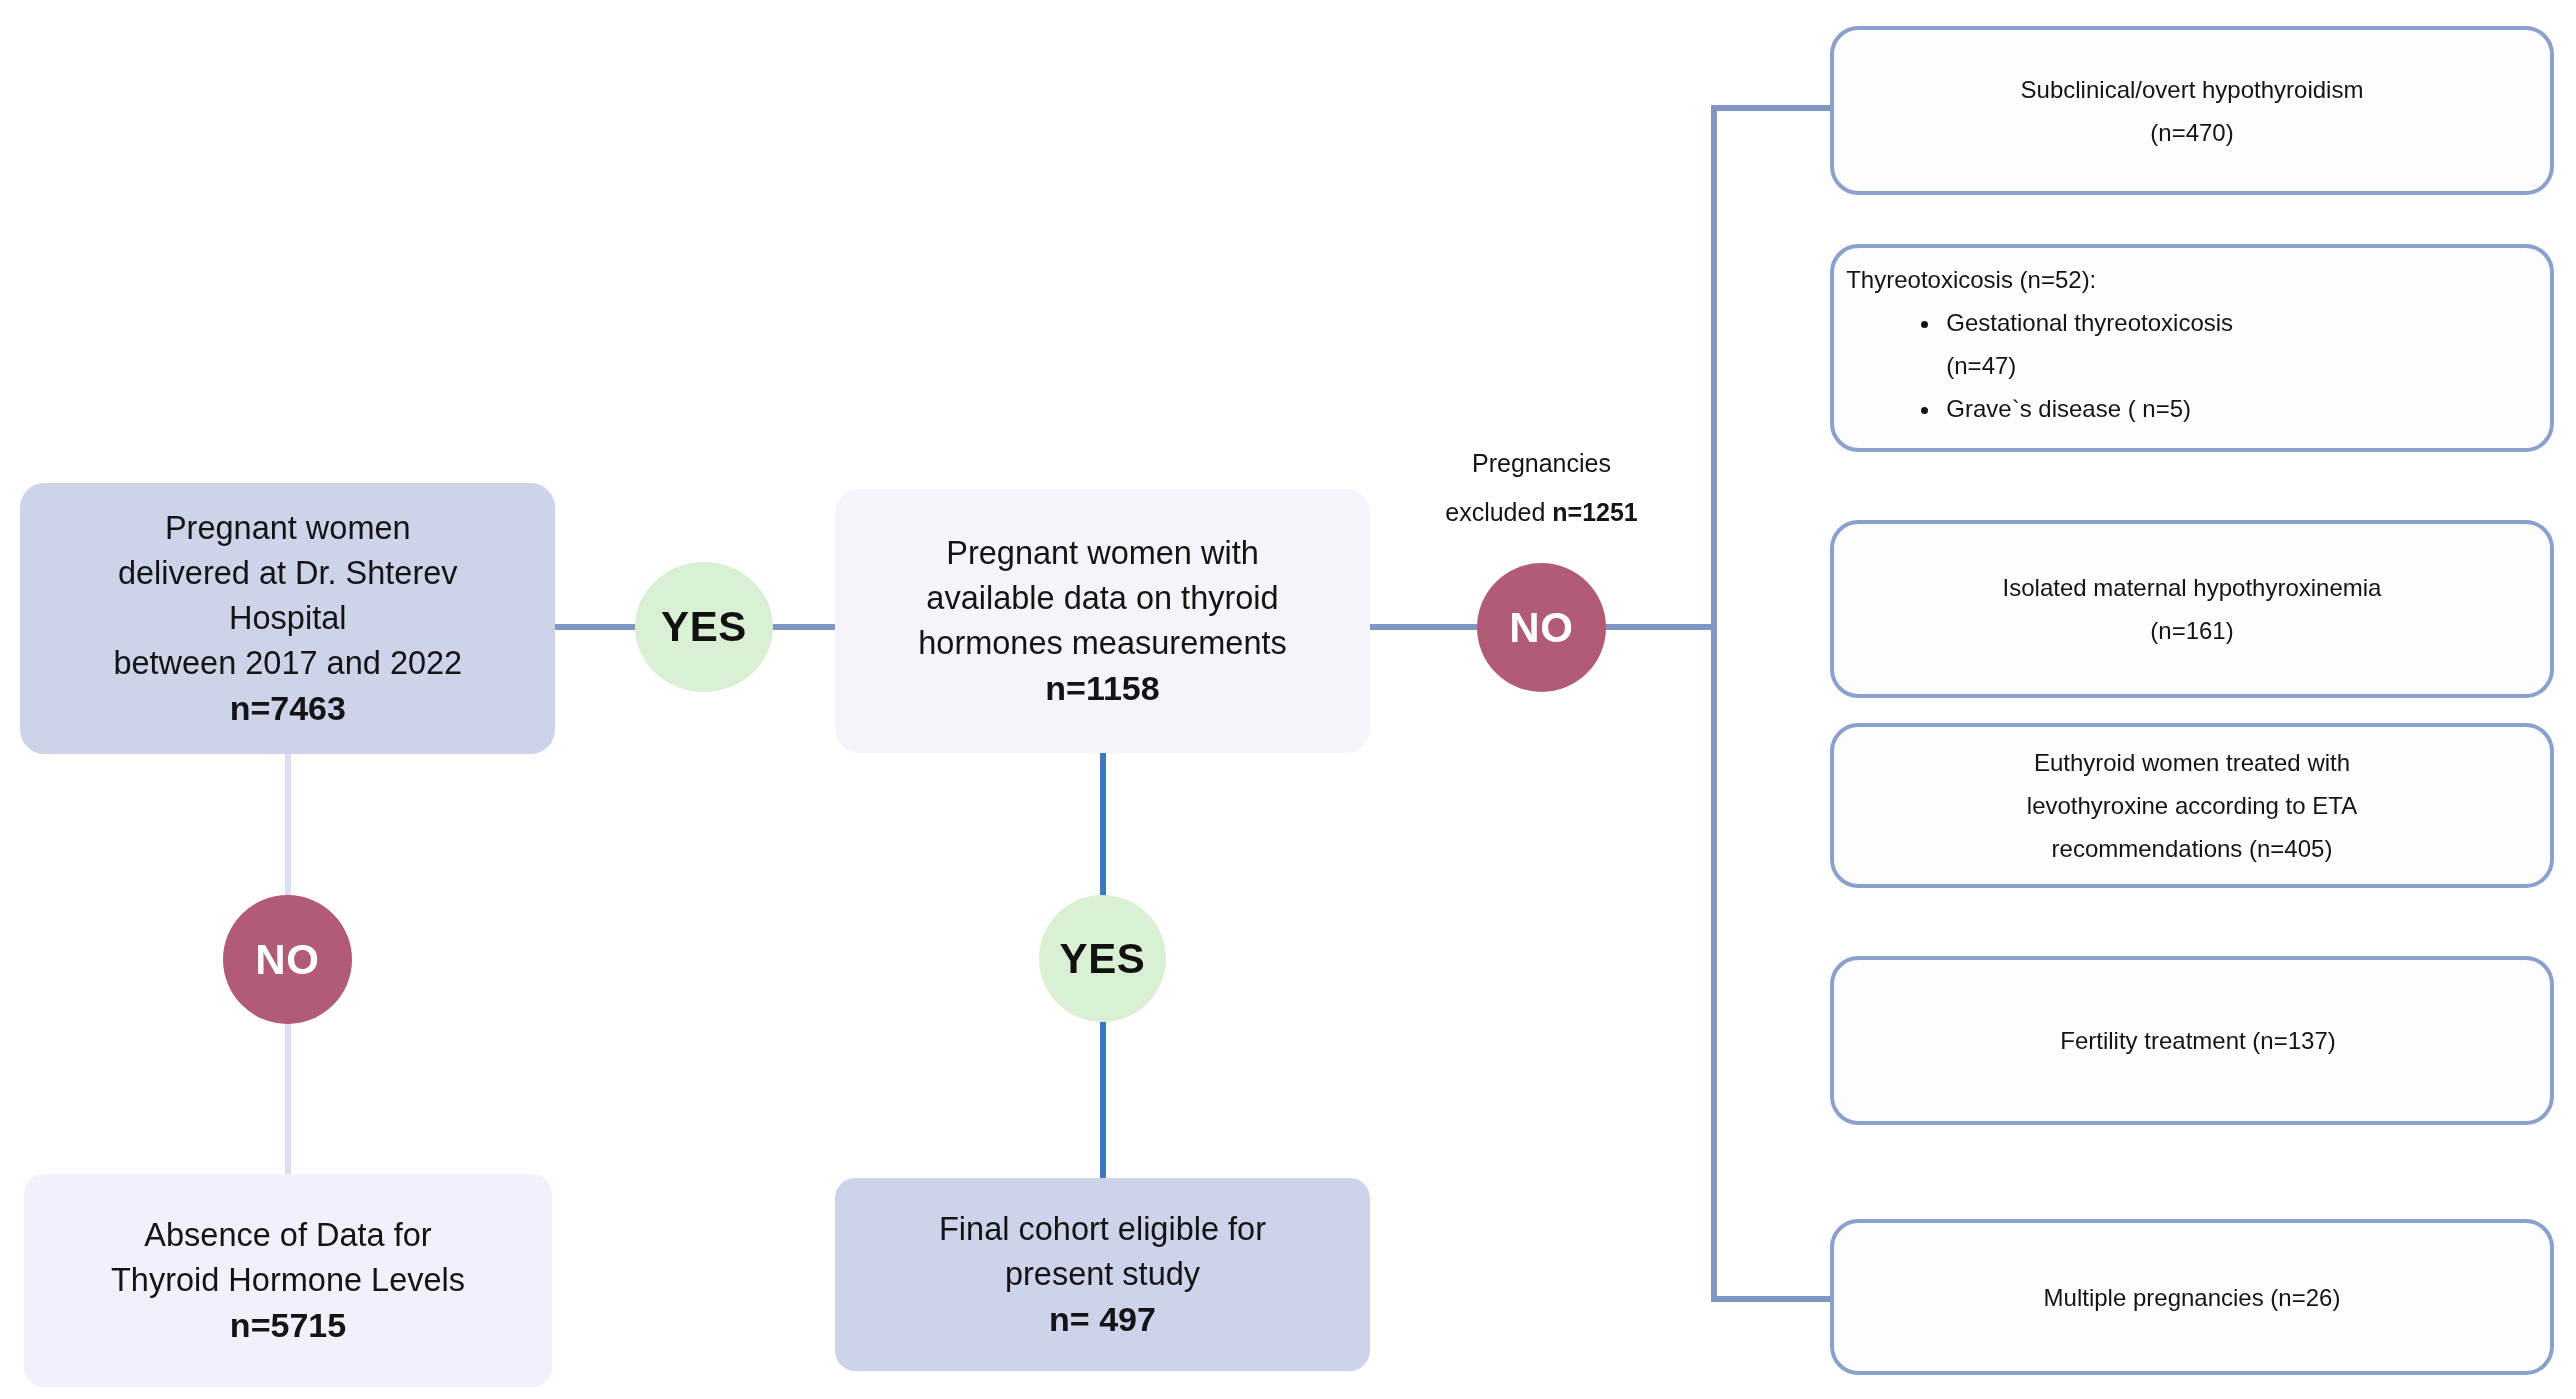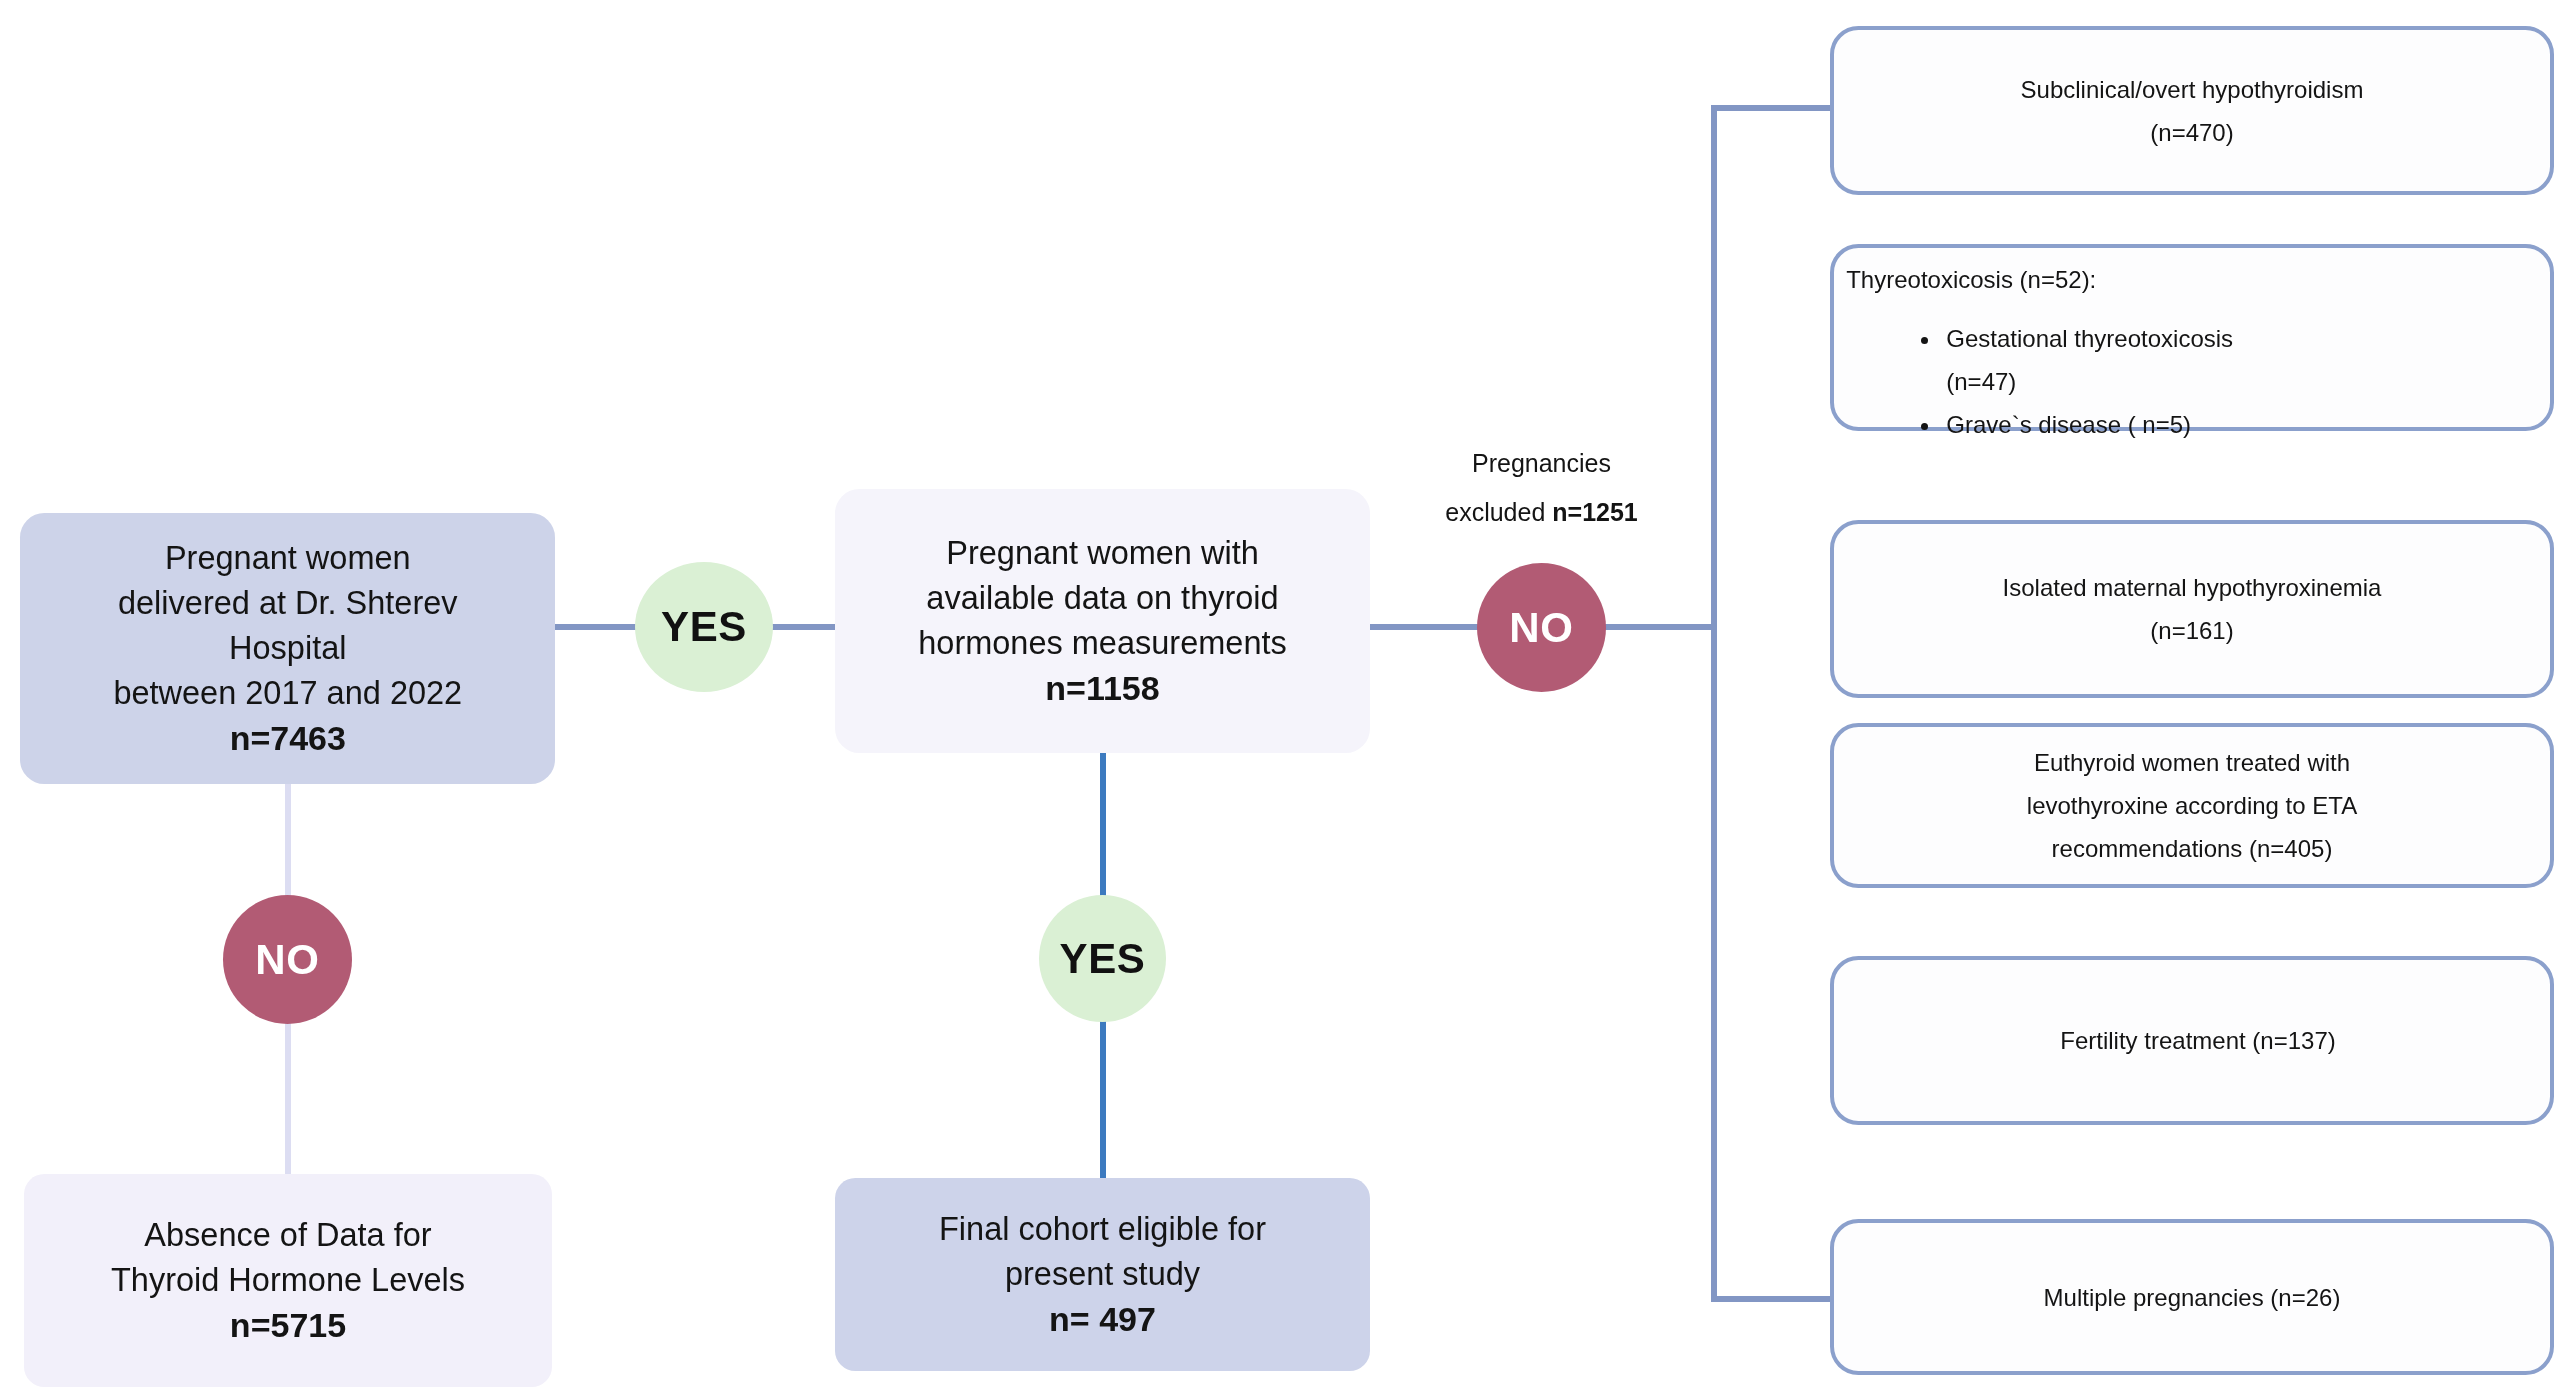--- a/index.html
+++ b/index.html
@@ -70,21 +70,21 @@
 <div class="abs" style="left:0;top:0;width:2576px;height:1399px;">
 
   <div class="hline" style="left:554px;top:624px;width:282px;"></div>
   <div class="hline" style="left:1370px;top:624px;width:347px;"></div>
   <div class="vline" style="left:1711px;top:105px;height:1197px;"></div>
   <div class="hline" style="left:1713px;top:105px;width:122px;"></div>
   <div class="hline" style="left:1713px;top:1296px;width:122px;"></div>
   <div class="vline faint" style="left:285px;top:752px;height:423px;"></div>
   <div class="vline strong" style="left:1100px;top:753px;height:427px;"></div>
 
-  <div class="flowbox fill-primary" style="left:20.3px;top:483px;width:535px;height:271px;margin-top:30px;">
+  <div class="flowbox fill-primary" style="left:20.3px;top:483px;width:535px;height:271px;">
     <div class="box-lines">Pregnant women
 delivered at Dr. Shterev
 Hospital
 between 2017 and 2022</div>
     <div class="box-count">n=7463</div>
   </div>
 
   <div class="flowbox fill-light" style="left:835px;top:489px;width:535px;height:264px;">
     <div class="box-lines">Pregnant women with
 available data on thyroid
@@ -118,21 +118,21 @@
   </div>
   <div class="badge yes" style="left:1039px;top:895px;width:127px;height:127px;">
     <span>YES</span>
   </div>
 
   <div class="rbox" style="top:26px;height:169px;">
     <div class="box-lines">Subclinical/overt hypothyroidism
 (n=470)</div>
   </div>
 
-  <div class="rbox listbox" style="top:244px;height:187px;gap:16px;">
+  <div class="rbox listbox" style="top:244px;height:208px;">
     <div class="rbox-heading">Thyreotoxicosis (n=52):</div>
     <ul>
       <li>Gestational thyreotoxicosis
 (n=47)</li>
       <li>Grave`s disease ( n=5)</li>
     </ul>
   </div>
 
   <div class="rbox" style="top:520px;height:178px;">
     <div class="box-lines">Isolated maternal hypothyroxinemia

